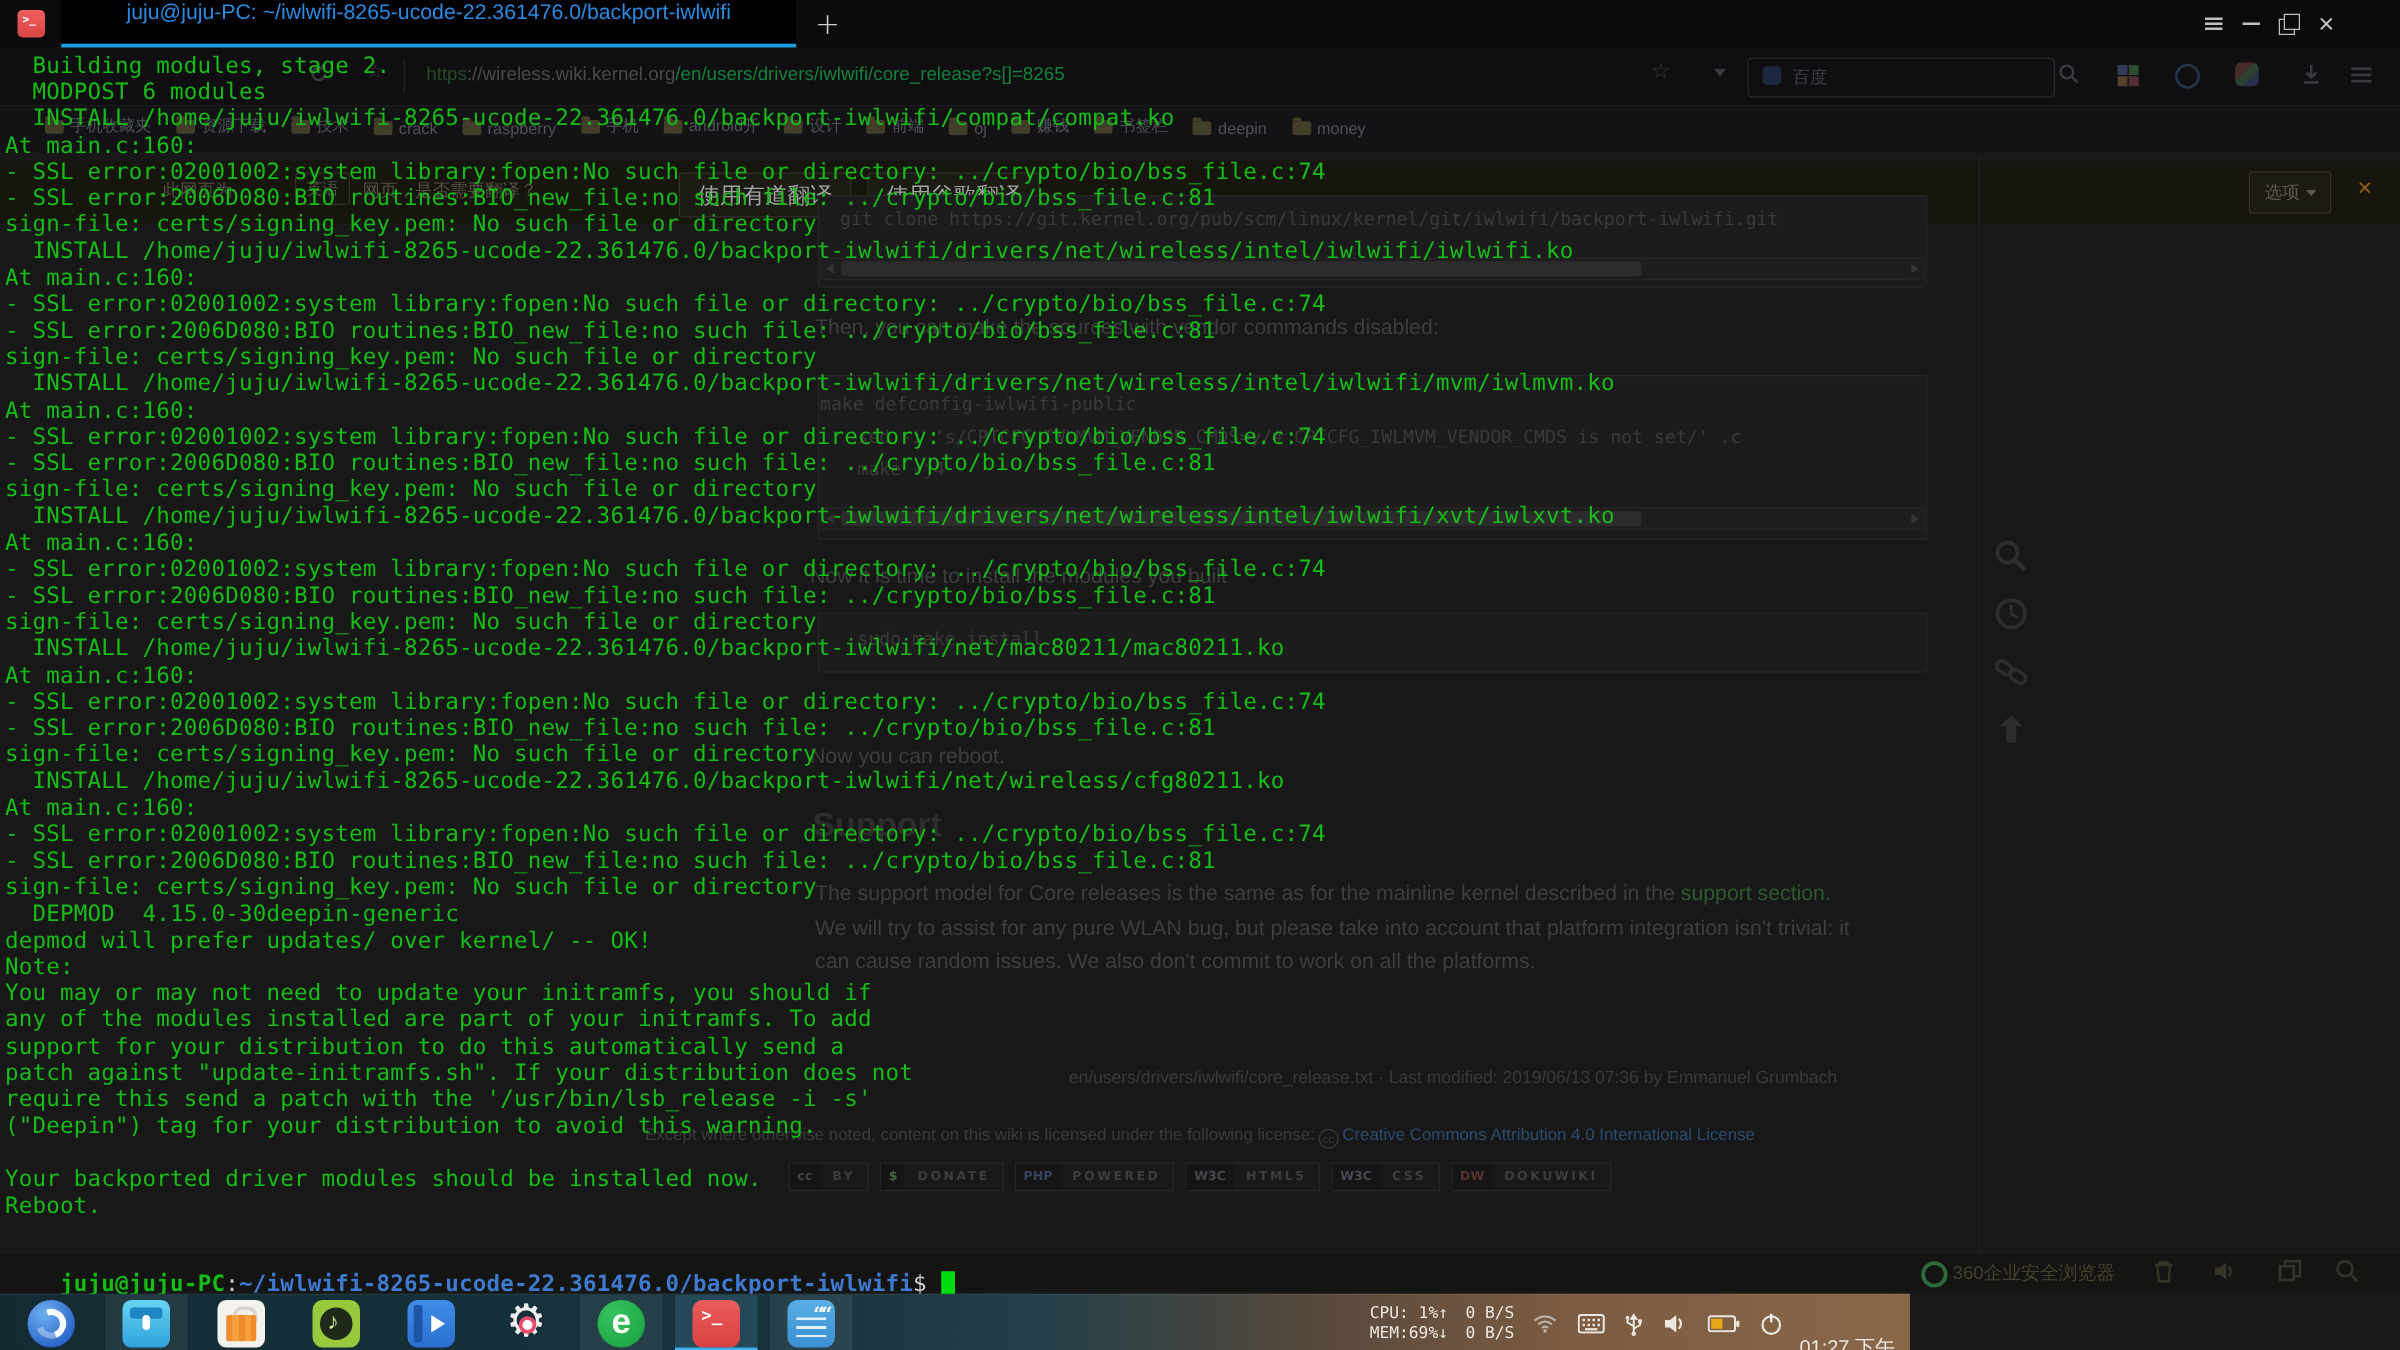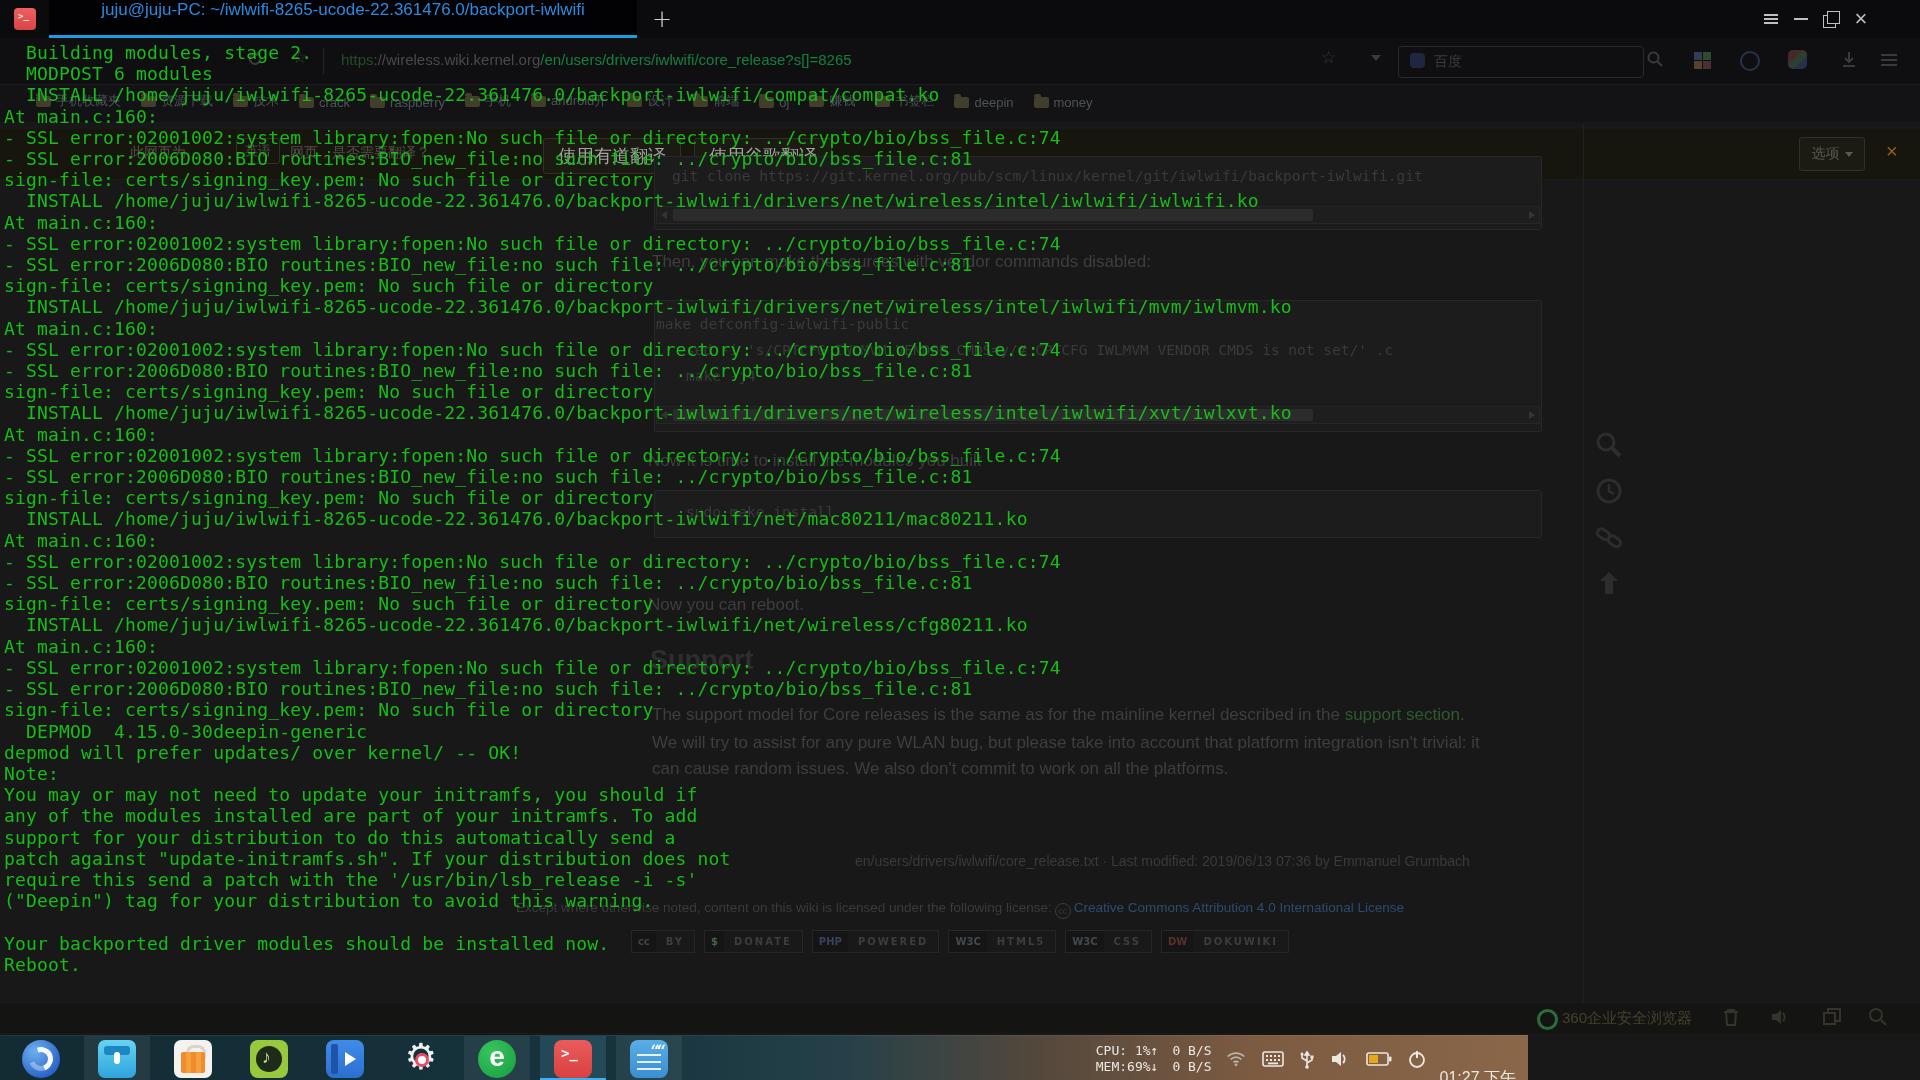--- a/index.html
+++ b/index.html
@@ -436,20 +436,23 @@
 any of the modules installed are part of your initramfs. To add
 support for your distribution to do this automatically send a
 patch against "update-initramfs.sh". If your distribution does not
 require this send a patch with the '/usr/bin/lsb_release -i -s'
 ("Deepin") tag for your distribution to avoid this warning.
 
 Your backported driver modules should be installed now.
 Reboot.
 </pre>
   </div>
+  <div class="prompt-line">
+    <span class="p-user">juju@juju-PC</span><span class="p-sep">:</span><span class="p-path">~/iwlwifi-8265-ucode-22.361476.0/backport-iwlwifi</span><span class="p-sym">$</span><span class="cursor"></span>
+  </div>
 
   <div class="taskbar">
     <div class="dock" id="dock">
         <div class="dock-cell">
           <div class="di i-launcher"></div>
         </div>
         <div class="dock-cell running">
           <div class="di i-file-manager"></div>
         </div>
         <div class="dock-cell">

